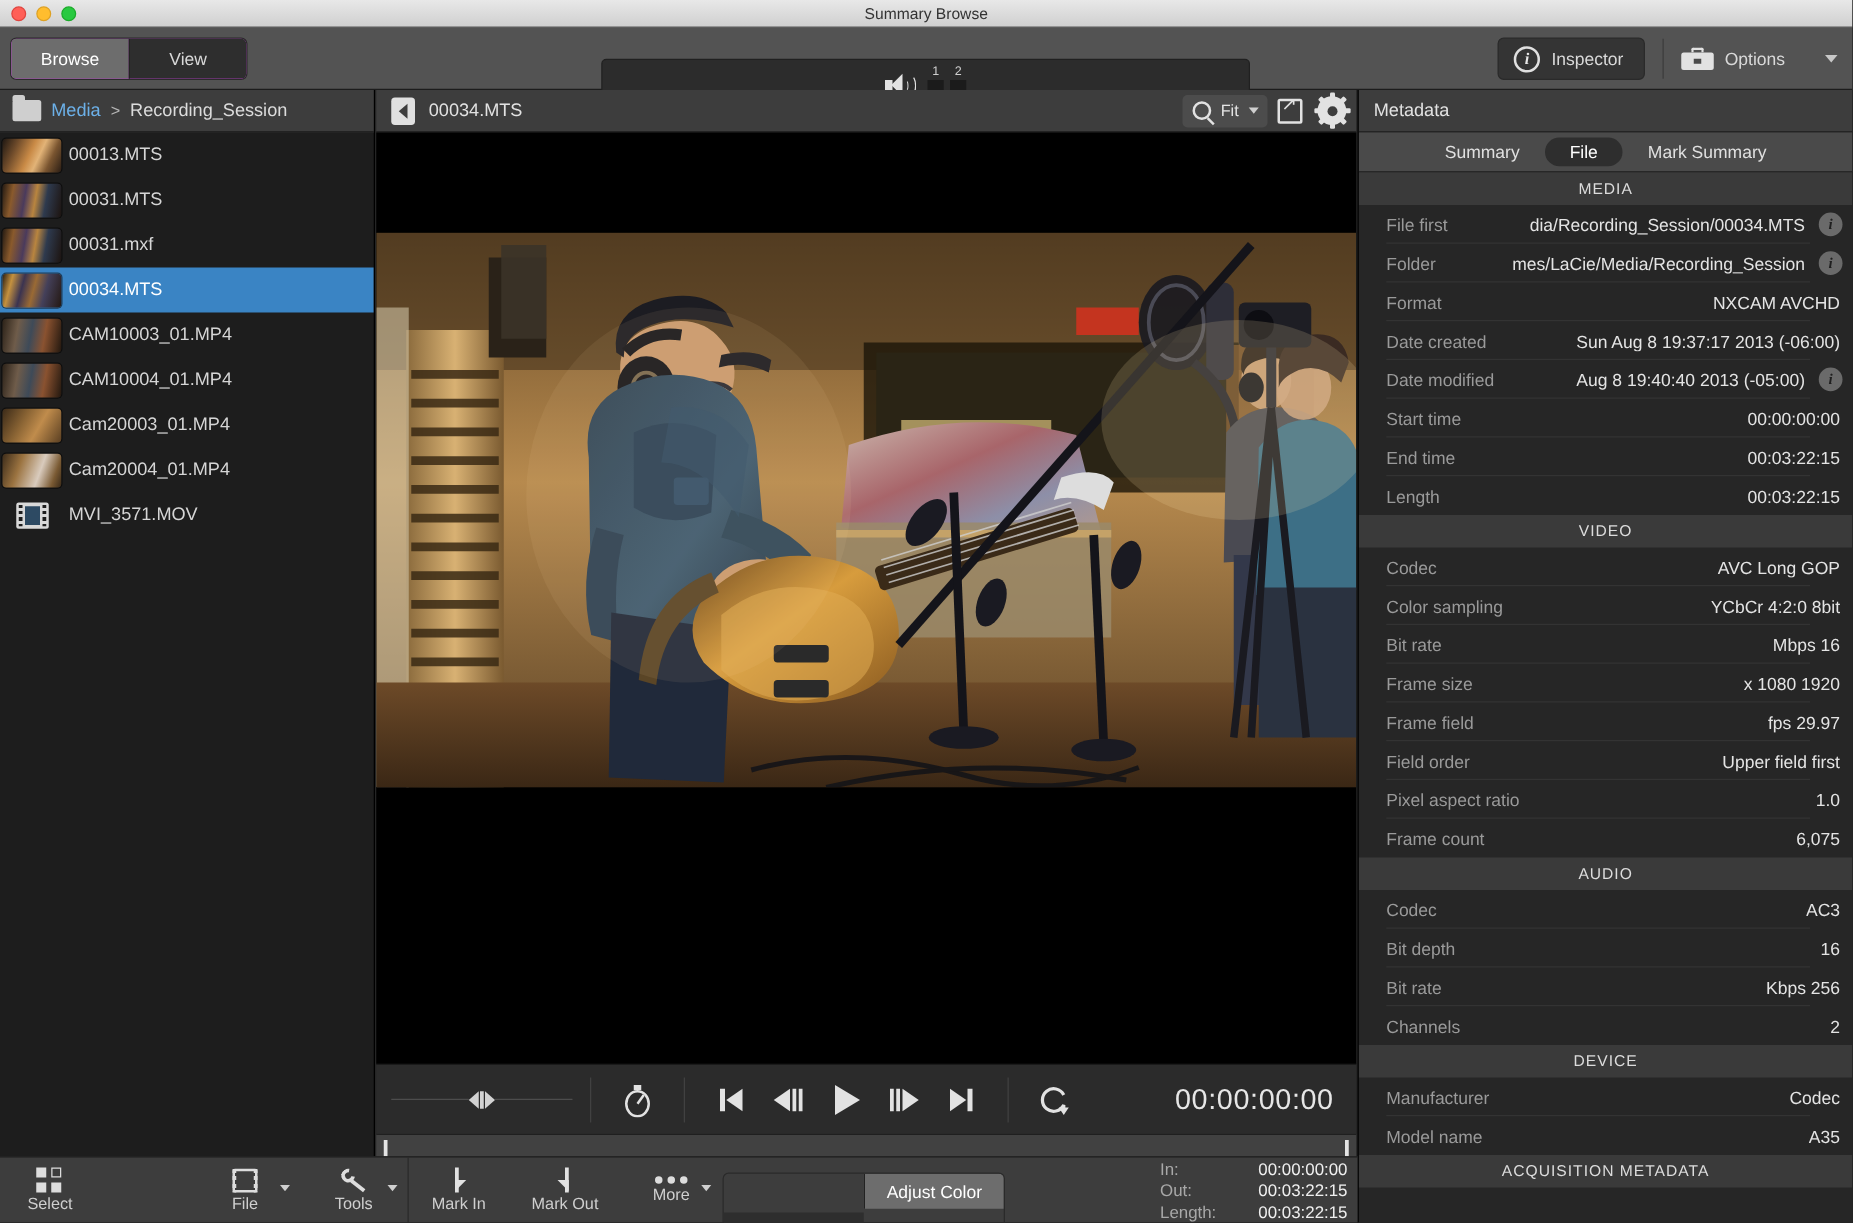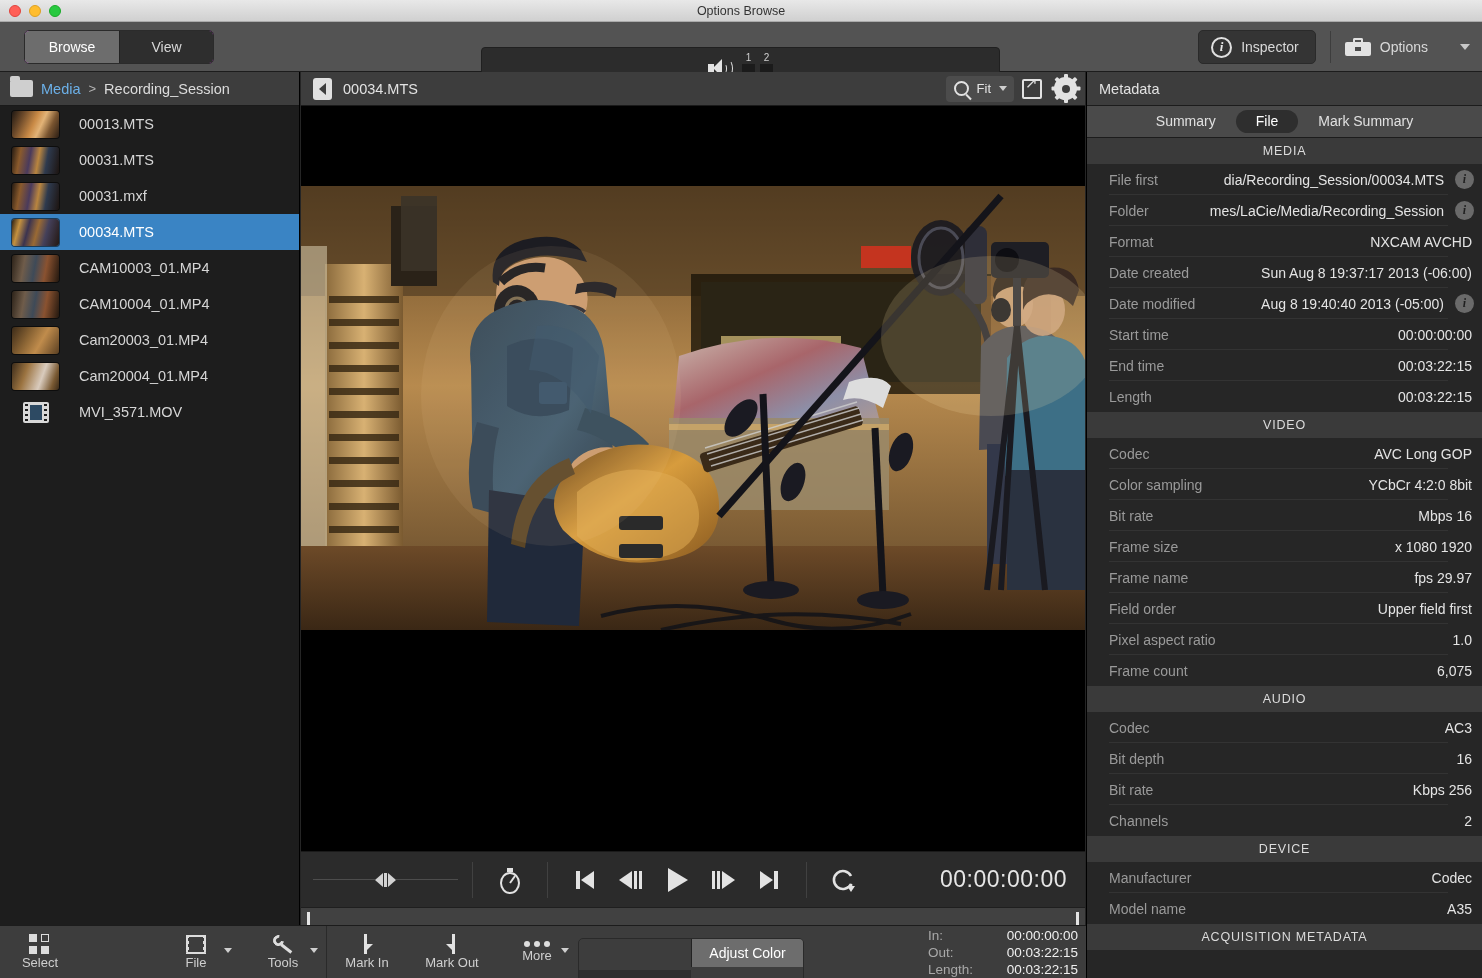--- a/index.html
+++ b/index.html
@@ -29,21 +29,21 @@
     font-size: 12.5px; color: #333;
   }
 
   
   .toolbar {
     position: absolute; left: 0; top: 22px; width: 1482px; height: 50px;
     background: #535353;
     border-bottom: 1px solid #1c1c1c;
   }
   .seg {
-    position: absolute; left: 24px; top: 8px;
+    position: absolute; left: 8px; top: 8px;
     display: flex; border-radius: 5px; overflow: hidden;
     border: 1px solid #2b2b2b;
     background: #d946ef;
   }
   .seg-btn {
     width: 94px; height: 32px; line-height: 32px; text-align: center;
     font-size: 14px; color: #d8d8d8; background: #2e2e2e; cursor: default;
   }
   .seg-btn.active { background: #6d6d6d; color: #fff; }
   .seg-btn + .seg-btn { border-left: 1px solid #222; }
@@ -118,21 +118,21 @@
   .folder-ic::before {
     content: ""; position: absolute; left: 0; top: -4px; width: 10px; height: 5px;
     background: #cfcfcf; border-radius: 2px 2px 0 0;
   }
   .crumb-link { color: #6cb0e8; font-size: 14.5px; }
   .crumb-sep { color: #b4b4b4; font-size: 13px; }
   .crumb-cur { color: #dcdcdc; font-size: 14.5px; }
 
   .filelist { height: 819px; overflow: hidden; }
   .frow {
-    height: 36px; display: flex; align-items: center; padding-left: 12px; gap: 20px;
+    height: 36px; display: flex; align-items: center; padding-left: 2px; gap: 6px;
   }
   .frow.sel { background: #3a84c4; }
   .fthumb {
     width: 47px; height: 27px; border-radius: 3px; flex: none;
     background-size: cover; background-position: center;
     box-shadow: 0 0 0 1px rgba(0,0,0,.55);
   }
   .fname { color: #d6d6d6; font-size: 14.5px; white-space: nowrap; }
   .frow.sel .fname { color: #fff; }
   .film {
@@ -350,21 +350,21 @@
 <body>
 
 <div class="app">
 
   <div class="titlebar">
     <div class="traffic">
       <span class="dot r"></span>
       <span class="dot y"></span>
       <span class="dot g"></span>
     </div>
-    <div class="title-text">Options Browse</div>
+    <div class="title-text">Summary Browse</div>
   </div>
 
   <div class="toolbar">
     <div class="seg">
       <div class="seg-btn active">Browse</div>
       <div class="seg-btn">View</div>
     </div>
 
     <div class="meterbox">
       <div class="spk">
@@ -769,21 +769,21 @@
     </div>
     <div class="mrow">
       <span class="mkey">Bit rate</span>
       <span class="mval">16 Mbps</span>
     </div>
     <div class="mrow">
       <span class="mkey">Frame size</span>
       <span class="mval">1920 x 1080</span>
     </div>
     <div class="mrow">
-      <span class="mkey">Frame name</span>
+      <span class="mkey">Frame field</span>
       <span class="mval">29.97 fps</span>
     </div>
     <div class="mrow">
       <span class="mkey">Field order</span>
       <span class="mval">Upper field first</span>
     </div>
     <div class="mrow">
       <span class="mkey">Pixel aspect ratio</span>
       <span class="mval">1.0</span>
     </div>

